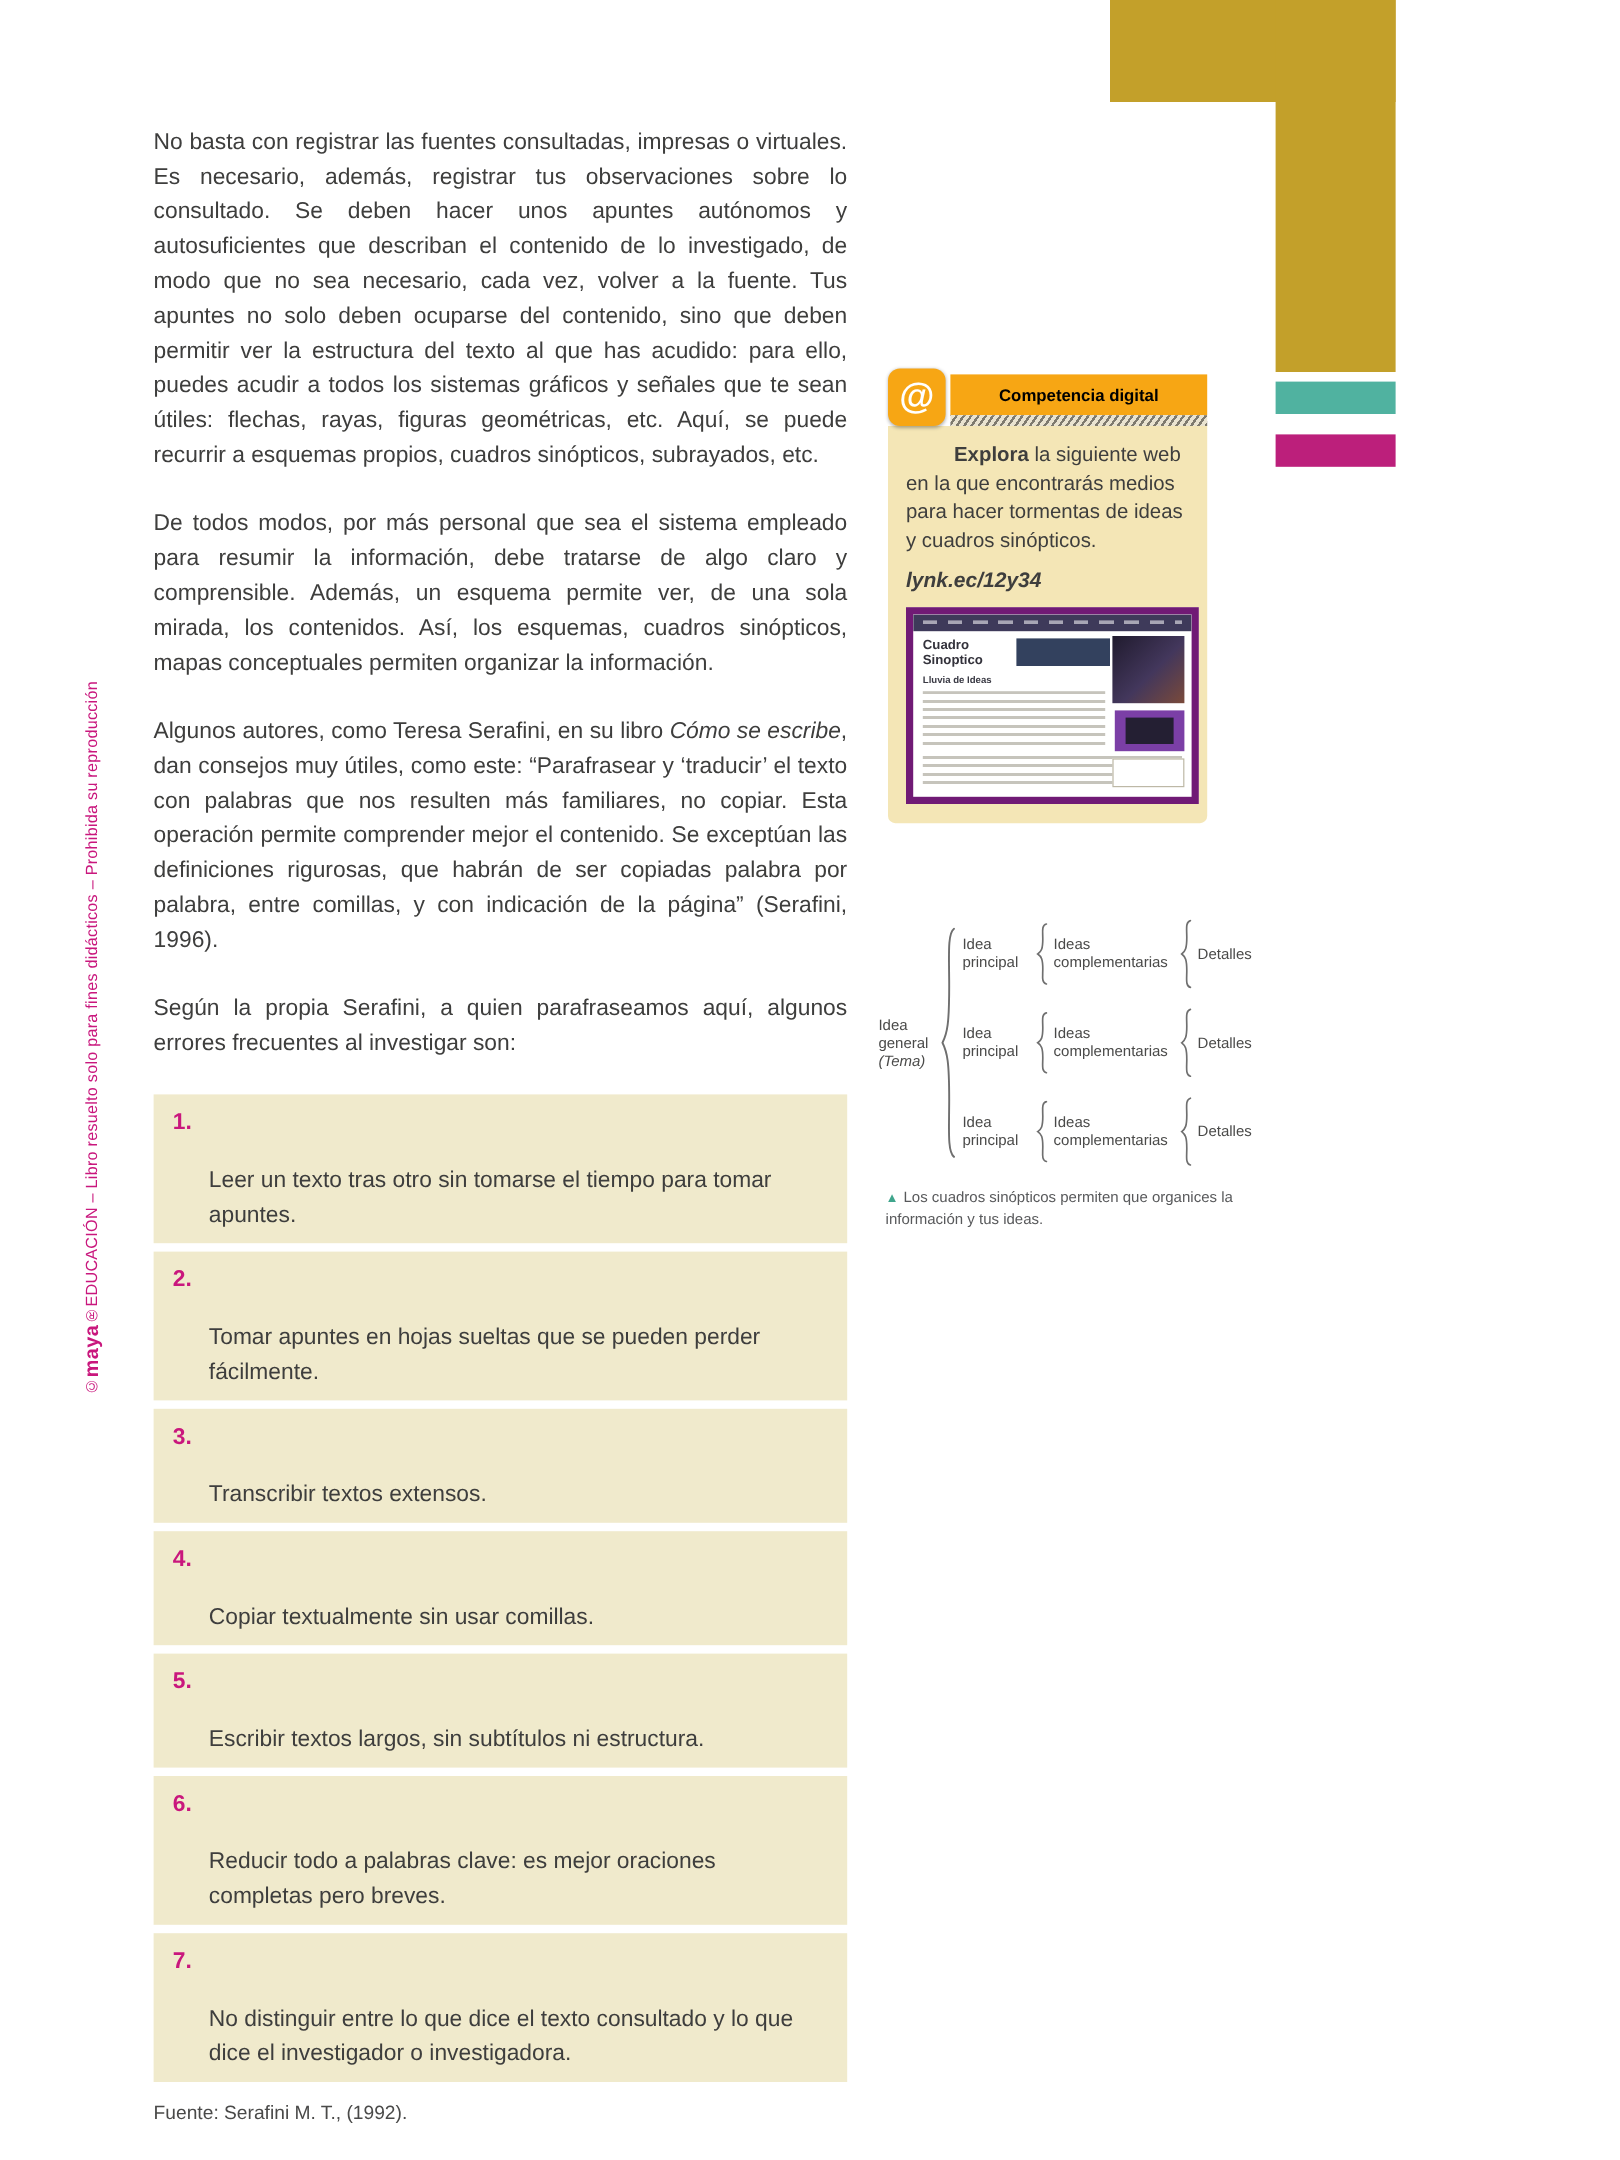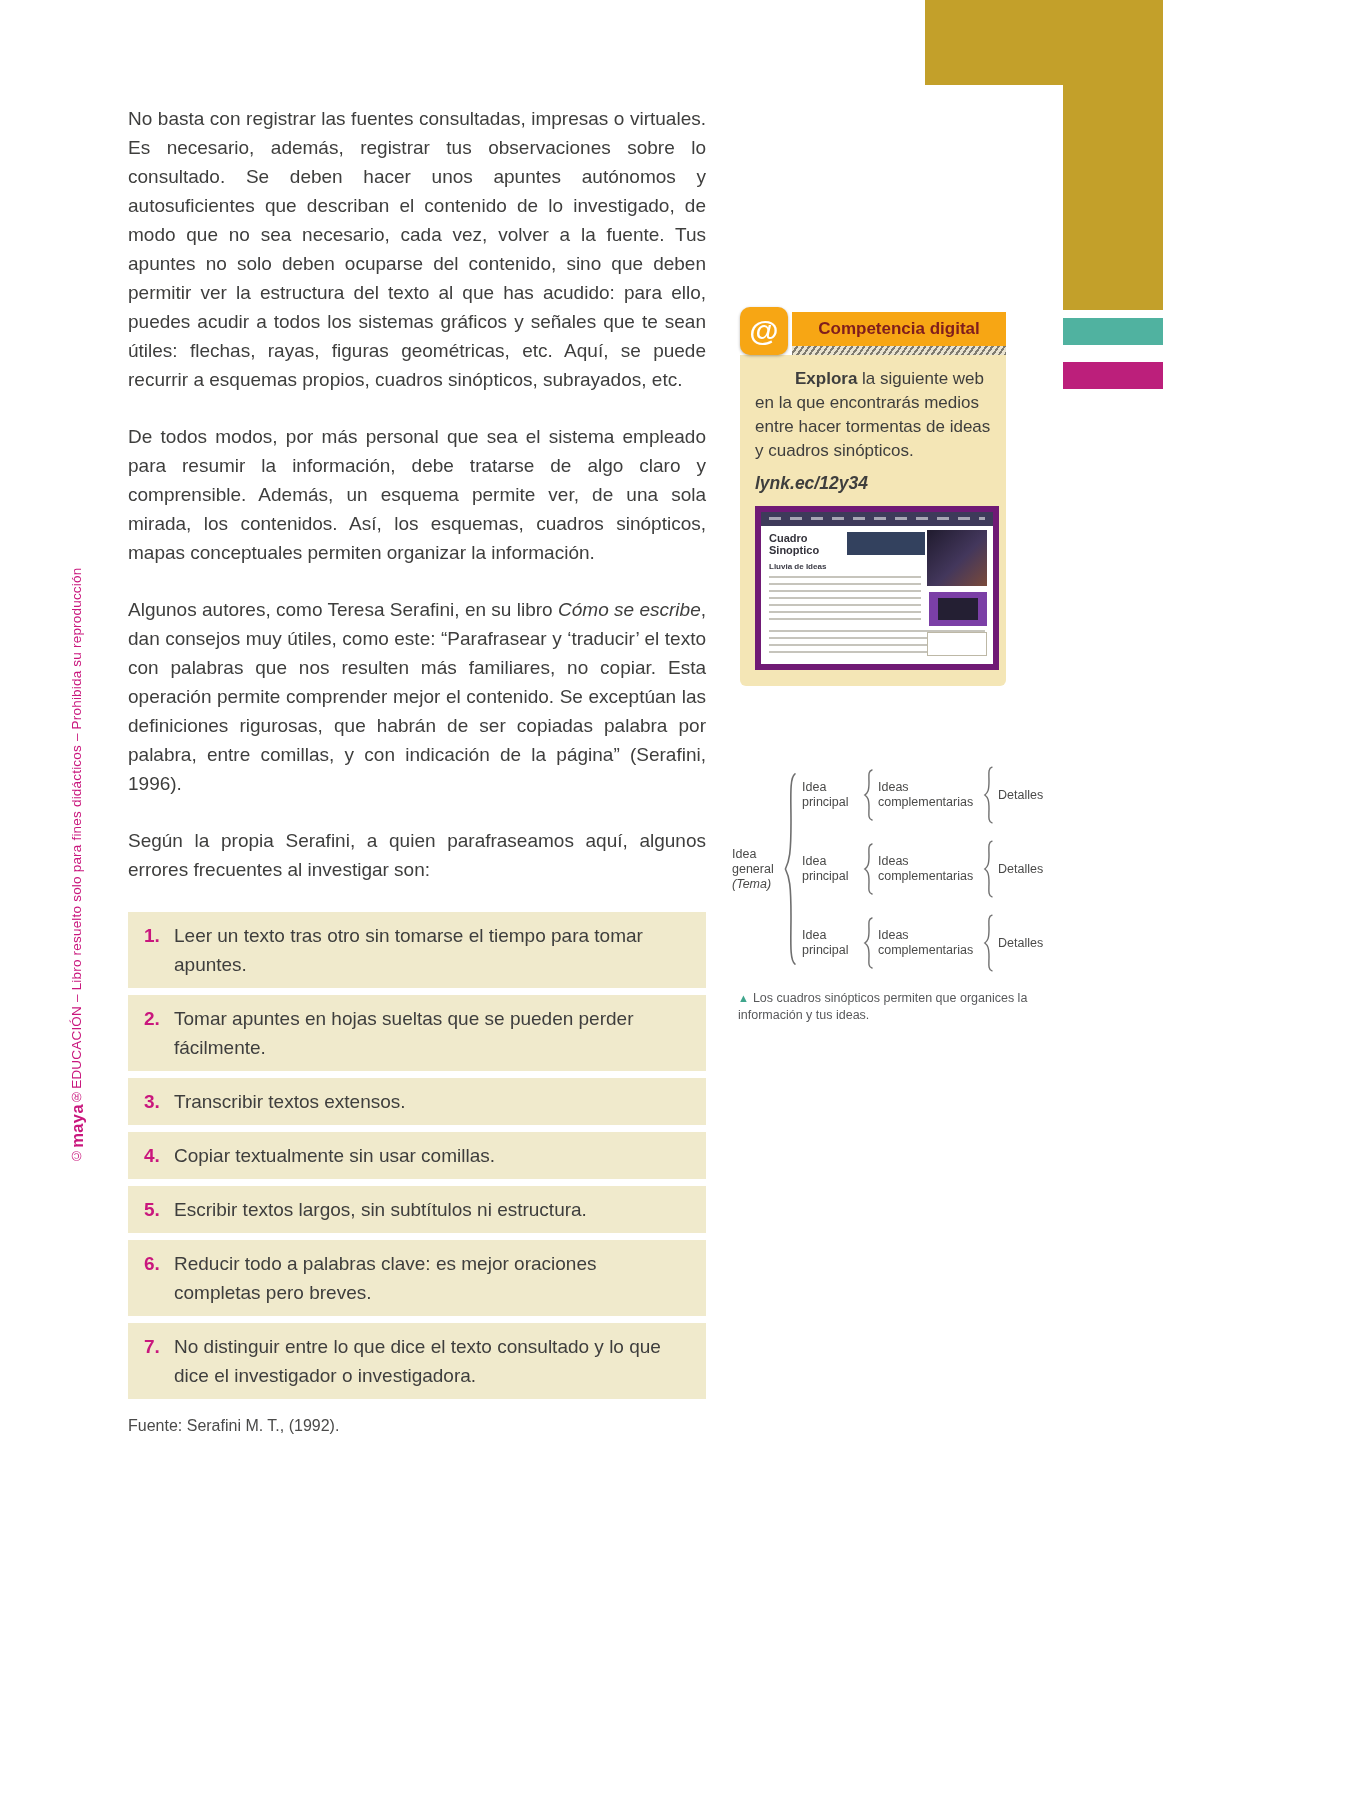--- a/index.html
+++ b/index.html
@@ -24,30 +24,30 @@
   
   .main-col{position:absolute;left:128px;top:104px;width:578px;font-size:19px;line-height:29px;
             text-align:justify;hyphens:auto;-webkit-hyphens:auto;}
   .main-col p{margin:0 0 28px 0;}
   .main-col em{font-style:italic;}
 
   .err-list{margin-top:6px;}
   .err-item{display:flex;background:var(--beige,#F0EACC);margin-bottom:7px;
             padding:9px 18px 9px 16px;align-items:flex-start;}
   .err-num{color:var(--pink,#C9177D);font-weight:bold;min-width:30px;flex:0 0 auto;}
-  .err-text{flex:1;text-align:left;}
+  .err-text{flex:1;text-align:left;margin-top:48px;}
   .source{margin-top:12px;text-align:left;font-size:16px;color:#4A4A49;}
 
   
   .comp-box{position:absolute;left:740px;top:312px;width:266px;}
   .at-badge{position:absolute;left:0;top:-5px;width:48px;height:48px;background:var(--orange,#F7A614);
             border-radius:10px;display:flex;align-items:center;justify-content:center;
             color:#fff;font-size:30px;font-weight:bold;box-shadow:0 1px 3px rgba(0,0,0,.3);z-index:2;}
   .comp-header{margin-left:52px;height:34px;background:var(--orange,#F7A614);display:flex;
-               align-items:center;justify-content:center;color:#7f1d1d;font-weight:bold;font-size:17px;}
+               align-items:center;justify-content:center;color:#000000;font-weight:bold;font-size:14px;}
   .comp-hatch{margin-left:52px;height:9px;
               background:repeating-linear-gradient(-55deg,#7e7a6e 0 2px,#e9e3d0 2px 5px);}
   .comp-cream{background:var(--cream,#F4E6B6);padding:12px 15px 16px;border-radius:0 0 6px 6px;}
   .comp-text{margin:0;font-size:17px;line-height:24px;text-indent:40px;text-align:left;}
   .comp-text .lead{font-weight:bold;}
   .comp-link{margin-top:10px;font-weight:bold;font-style:italic;font-size:17.5px;cursor:pointer;}
 
   
   .thumb{position:relative;margin-top:12px;width:232px;height:152px;background:#fff;
          border:6px solid #701a75;overflow:hidden;cursor:pointer;}
@@ -140,21 +140,21 @@
 
   <aside class="comp-box">
     <div class="at-badge">
         <span>@</span>
       </div>
     <div class="comp-header">
       <span>Competencia digital</span>
     </div>
     <div class="comp-hatch"></div>
     <div class="comp-cream">
-      <p class="comp-text"><strong class="lead">Explora</strong><span> la siguiente web en la que encontrarás medios entre hacer tormentas de ideas y cuadros sinópticos.</span></p>
+      <p class="comp-text"><strong class="lead">Explora</strong><span> la siguiente web en la que encontrarás medios para hacer tormentas de ideas y cuadros sinópticos.</span></p>
       <div class="comp-link">lynk.ec/12y34</div>
 
       <div class="thumb">
         <div class="thumb-nav">
           <div class="nav-dashes"></div>
         </div>
         <div class="thumb-title">Cuadro Sinoptico</div>
         <div class="thumb-hero"></div>
         <div class="thumb-img"></div>
         <div class="thumb-sub">Lluvia de Ideas</div>

